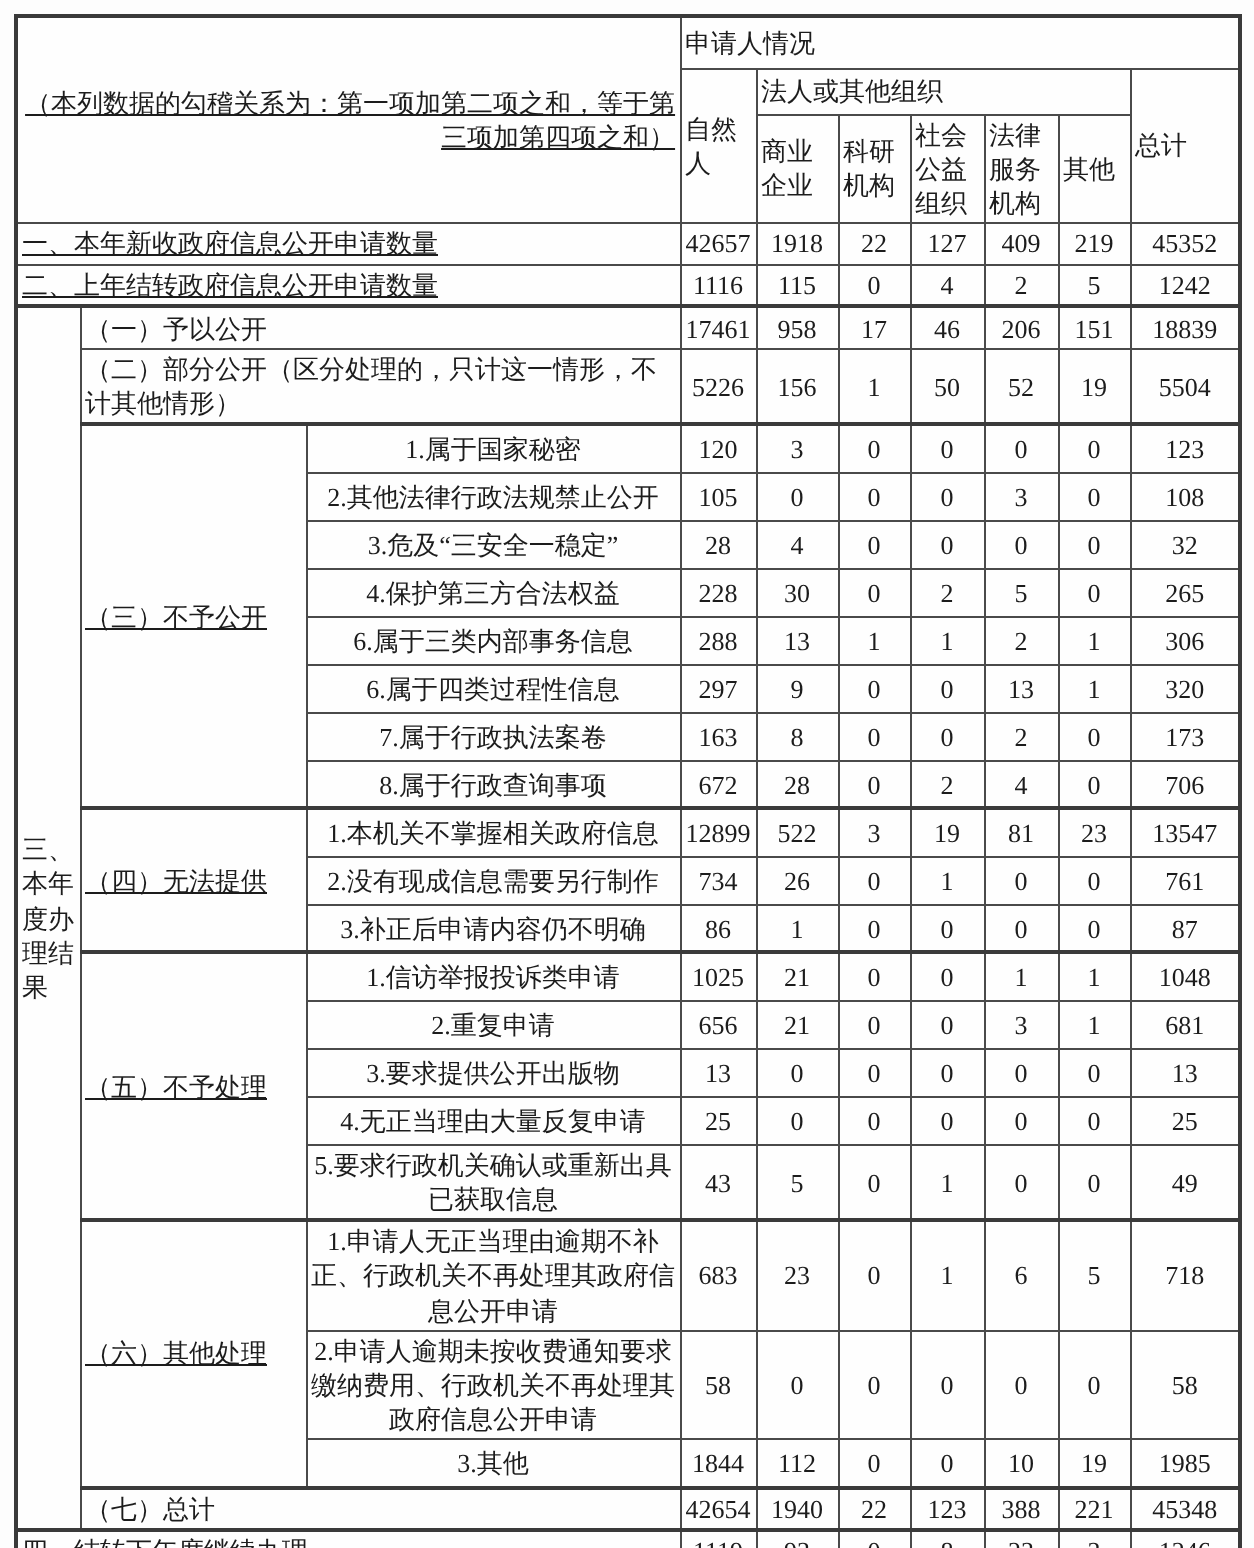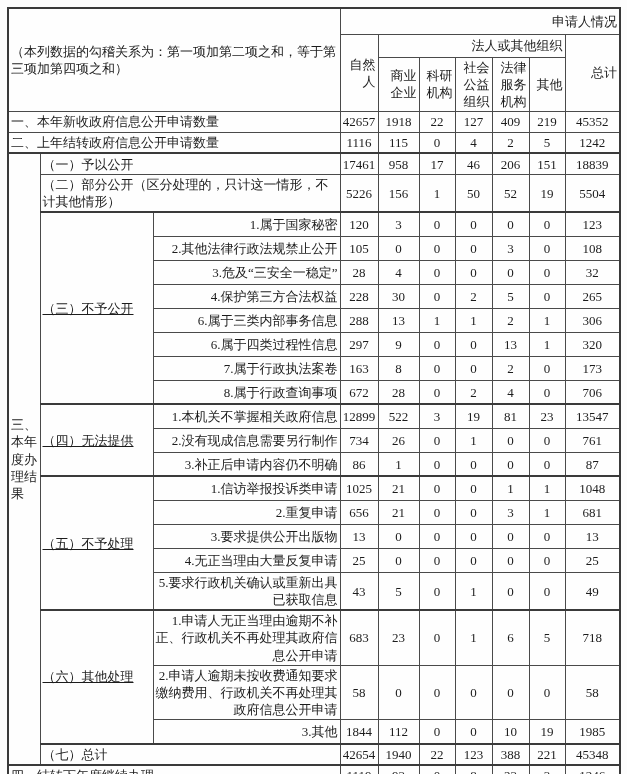--- a/index.html
+++ b/index.html
@@ -25,37 +25,38 @@
     line-height: 1.32;
     padding: 1px 2px;
     vertical-align: middle;
     overflow: hidden;
     color: #1c1c1c;
   }
   
   tr.hr1 { height: 26px; }
   tr.hr2 { height: 23px; }
   tr.hr3 { height: 38px; }
-  td.center { text-align: right; }
+  td.center { text-align: left; }
   td.note-cell {
-    text-align: left;
+    text-align: right;
     padding: 2px 4px;
     line-height: 1.55;
+    text-decoration: underline;
   }
   
   tbody tr { height: 24px; }
   tr.h22 { height: 21px; }
   tr.h38 { height: 38px; margin-left: 20px; }
   tr.h34 { height: 34px; }
   tr.h54 { height: 55px; }
   tr.h50 { height: 51px; }
-  td.sec-label { text-align: left; padding-left: 4px; }
+  td.sec-label { text-align: left; padding-left: 4px; text-decoration: underline; }
   td.group-label { text-align: left; padding-left: 6px; text-decoration: underline; }
   td.wide-label { text-align: left; padding-left: 6px; }
-  td.sub-label { text-align: right; padding-left: 2px; }
+  td.sub-label { text-align: center; padding-left: 2px; }
   td.num { text-align: center; }
   td.vertical-label {
     padding: 2px 2px;
     line-height: 1.75;
     word-break: break-all;
   }
   
   tr.gsep td { border-top: 2px solid #3a3a3a; }
 </style>
 </head>

